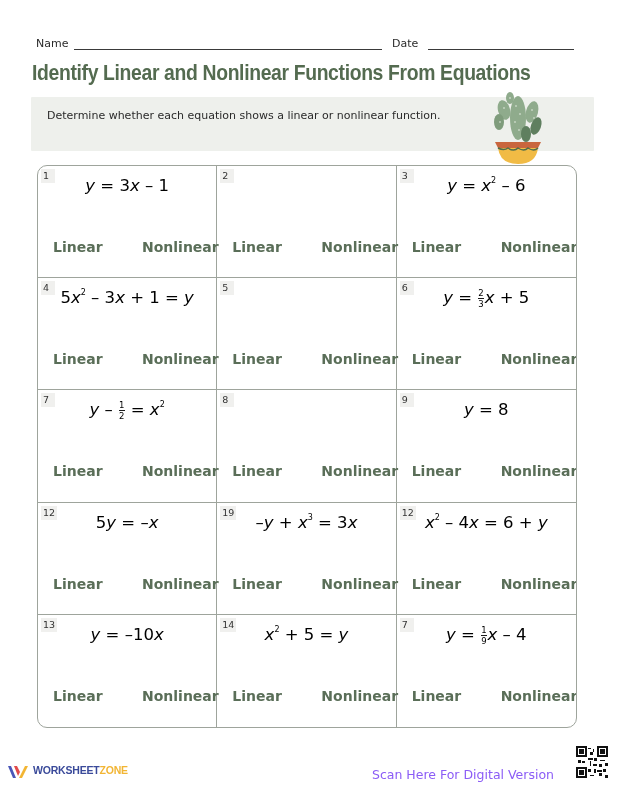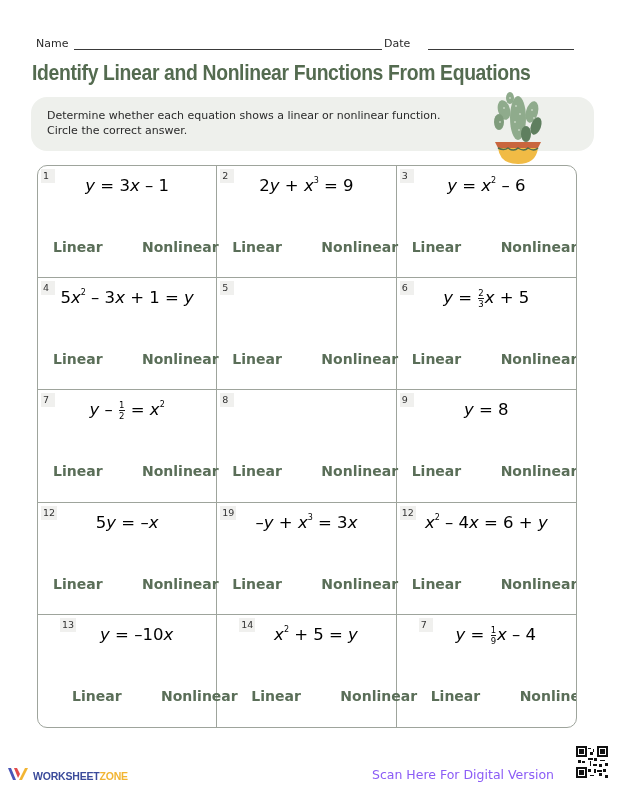--- a/index.html
+++ b/index.html
@@ -5,63 +5,62 @@
   * { box-sizing: border-box; margin: 0; padding: 0; }
   html, body { width: 621px; height: 786px; background: #ffffff; overflow: hidden; }
   body { position: relative; font-family: "DejaVu Sans", sans-serif; color: #1f1f1f; }
 
   .name-row { position: absolute; top: 37px; left: 36px; width: 540px; height: 16px; font-size: 11px; color: #2b2b2b; }
   .name-row .lbl { position: absolute; top: 0; }
   .name-row .line { position: absolute; top: 12px; height: 1px; background: #3a3a3a; }
 
   .title { position: absolute; top: 60px; left: 32px; font-family: "Liberation Sans", sans-serif; font-weight: bold; font-size: 22.5px; color: #546b50; letter-spacing: -0.4px; transform: scaleX(0.86); transform-origin: left center; white-space: nowrap; }
 
-  .instructions { position: absolute; top: 97px; left: 31px; width: 563px; height: 54px; background: #eef0ec; border-radius: 16px; }
+  .instructions { position: absolute; top: 97px; left: 31px; width: 563px; height: 54px; background: #eef0ec; border-radius: 1px; }
   .instructions .text { position: absolute; top: 11px; left: 16px; font-size: 11px; line-height: 15px; color: #2a2a2a; }
 
   .cactus { position: absolute; top: 86px; left: 488px; width: 60px; height: 80px; }
 
   .grid { position: absolute; top: 165px; left: 37px; width: 540px; height: 563px; border: 1.5px solid #9ea49c; border-radius: 10px; overflow: hidden; display: grid; grid-template-columns: repeat(3, 1fr); grid-template-rows: repeat(5, 1fr); background: #fff; }
   .cell { position: relative; border-right: 1px solid #9ea49c; border-bottom: 1px solid #9ea49c; }
   .cell:nth-child(3n) { border-right: none; }
-  .cell:nth-last-child(-n+3) { border-bottom: none; margin-left: 19px; }
+  .cell:nth-last-child(-n+3) { border-bottom: none; }
   .cell .num { position: absolute; top: 3px; left: 3px; min-width: 14px; height: 14px; padding: 0 2px; background: #f0f0ee; font-size: 9.5px; line-height: 14px; color: #333; }
   .cell .eq { position: absolute; top: 10px; left: 0; right: 0; text-align: center; font-size: 16.5px; color: #000000; white-space: nowrap; }
   .cell .eq i { font-style: italic; }
   .cell .eq sup { font-size: 8px; vertical-align: 8px; }
   .frac { display: inline-block; vertical-align: middle; text-align: center; font-size: 8.5px; line-height: 8px; margin: 0 1px; }
   .frac span { display: block; }
   .frac .bar { border-top: 1px solid #1a1a1a; height: 0; margin: 1px 0; }
   .cell .opt { position: absolute; top: 73px; font-size: 14px; font-weight: bold; color: #5a6e58; }
   .cell .opt.lin { left: 15px; }
   .cell .opt.non { left: 104px; }
 
-  .footer-logo { position: absolute; top: 764px; left: 7px; height: 18px; display: flex; align-items: flex-end; }
+  .footer-logo { position: absolute; top: 764px; left: 7px; height: 18px; display: flex; align-items: flex-start; }
   .footer-logo .txt { font-family: "Liberation Sans", sans-serif; font-weight: bold; font-size: 10.5px; margin-left: 4px; letter-spacing: -0.2px; }
   .footer-logo .w { color: #3a4a9a; }
   .footer-logo .z { color: #f2b533; }
   .scan { position: absolute; top: 767px; left: 372px; font-size: 12.5px; color: #8b5cf6; }
   .qr { position: absolute; top: 746px; left: 576px; width: 32px; height: 32px; }
 </style>
 </head>
 <body>
 
 <div class="name-row">
   <span class="lbl" style="left:0">Name</span>
   <div class="line" style="left:38px;width:308px"></div>
-  <span class="lbl" style="left:348px">Date</span>
+  <span class="lbl" style="left:356px">Date</span>
   <div class="line" style="left:392px;width:146px"></div>
 </div>
 
 <div class="title">Identify Linear and Nonlinear Functions From Equations</div>
 
 <div class="instructions">
   <div class="text">
     <div>Determine whether each equation shows a linear or nonlinear function.</div>
-    <div>Circle the correct answer.</div>
   </div>
 </div>
 
 <svg class="cactus" viewBox="0 0 60 80">
   <ellipse cx="30" cy="32" rx="8" ry="22" fill="#8fab8c"></ellipse>
   <ellipse cx="16" cy="24" rx="6" ry="10" fill="#8fab8c" transform="rotate(-15 16 24)"></ellipse>
   <ellipse cx="11" cy="36" rx="5" ry="8" fill="#7f9c7c"></ellipse>
   <ellipse cx="44" cy="26" rx="6" ry="11" fill="#8fab8c" transform="rotate(15 44 26)"></ellipse>
   <ellipse cx="48" cy="40" rx="5" ry="9" fill="#5f7f5f" transform="rotate(20 48 40)"></ellipse>
   <ellipse cx="38" cy="48" rx="5" ry="8" fill="#5f7f5f"></ellipse>
@@ -86,21 +85,20 @@
 
   <div class="cell">
     <span class="num">1</span>
     <div class="eq"><i>y</i> = 3<i>x</i> – 1</div>
     <span class="opt lin">Linear</span>
     <span class="opt non">Nonlinear</span>
   </div>
 
   <div class="cell">
     <span class="num">2</span>
-    <div class="eq">2<i>y</i> + <i>x</i><sup>3</sup> = 9</div>
     <span class="opt lin">Linear</span>
     <span class="opt non">Nonlinear</span>
   </div>
 
   <div class="cell">
     <span class="num">3</span>
     <div class="eq"><i>y</i> = <i>x</i><sup>2</sup> – 6</div>
     <span class="opt lin">Linear</span>
     <span class="opt non">Nonlinear</span>
   </div>

